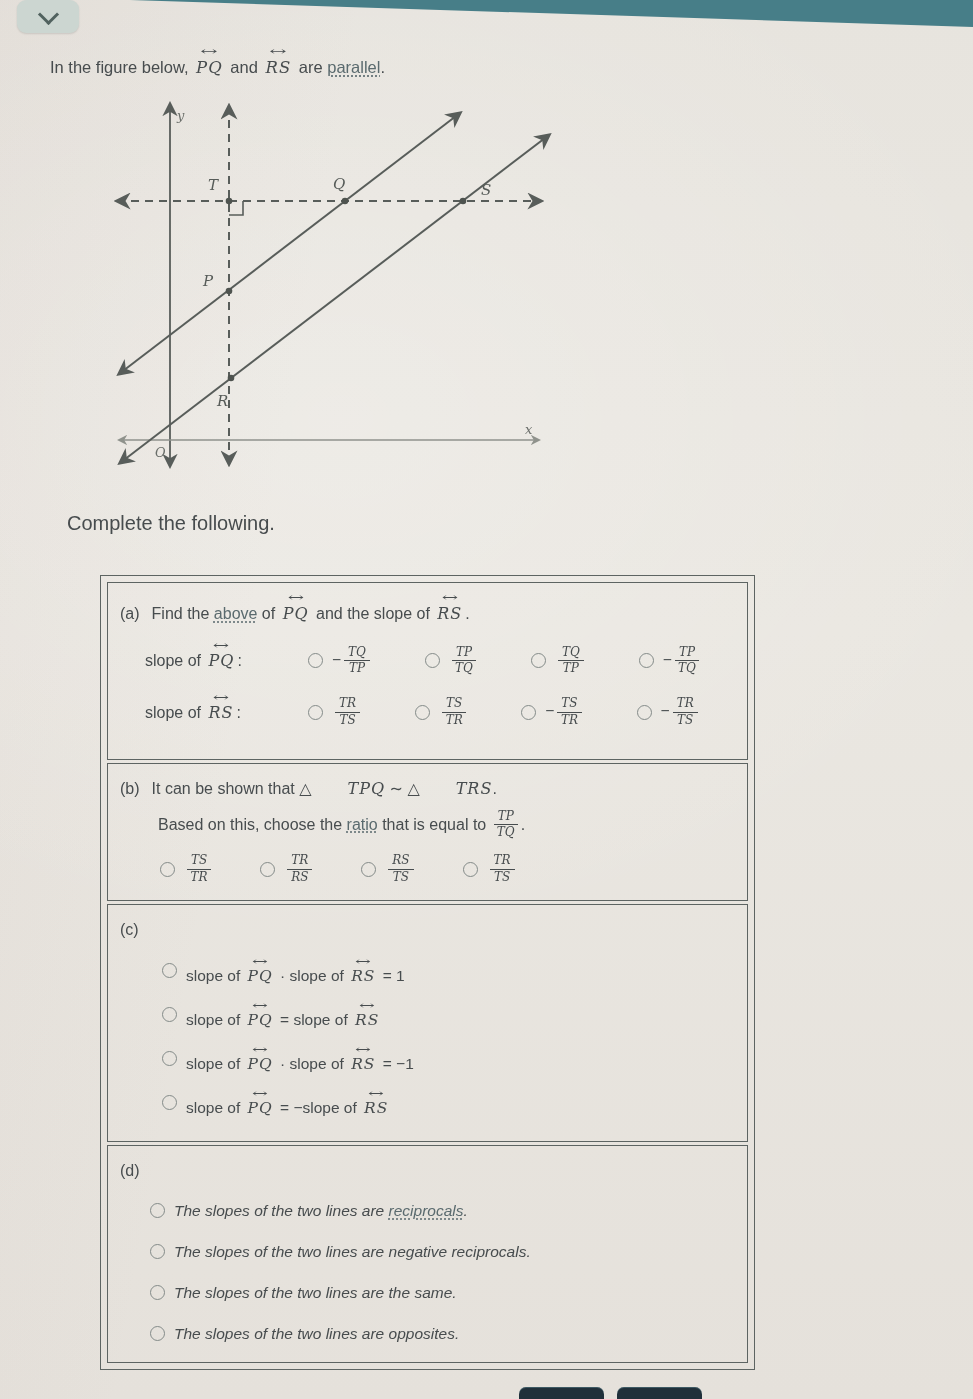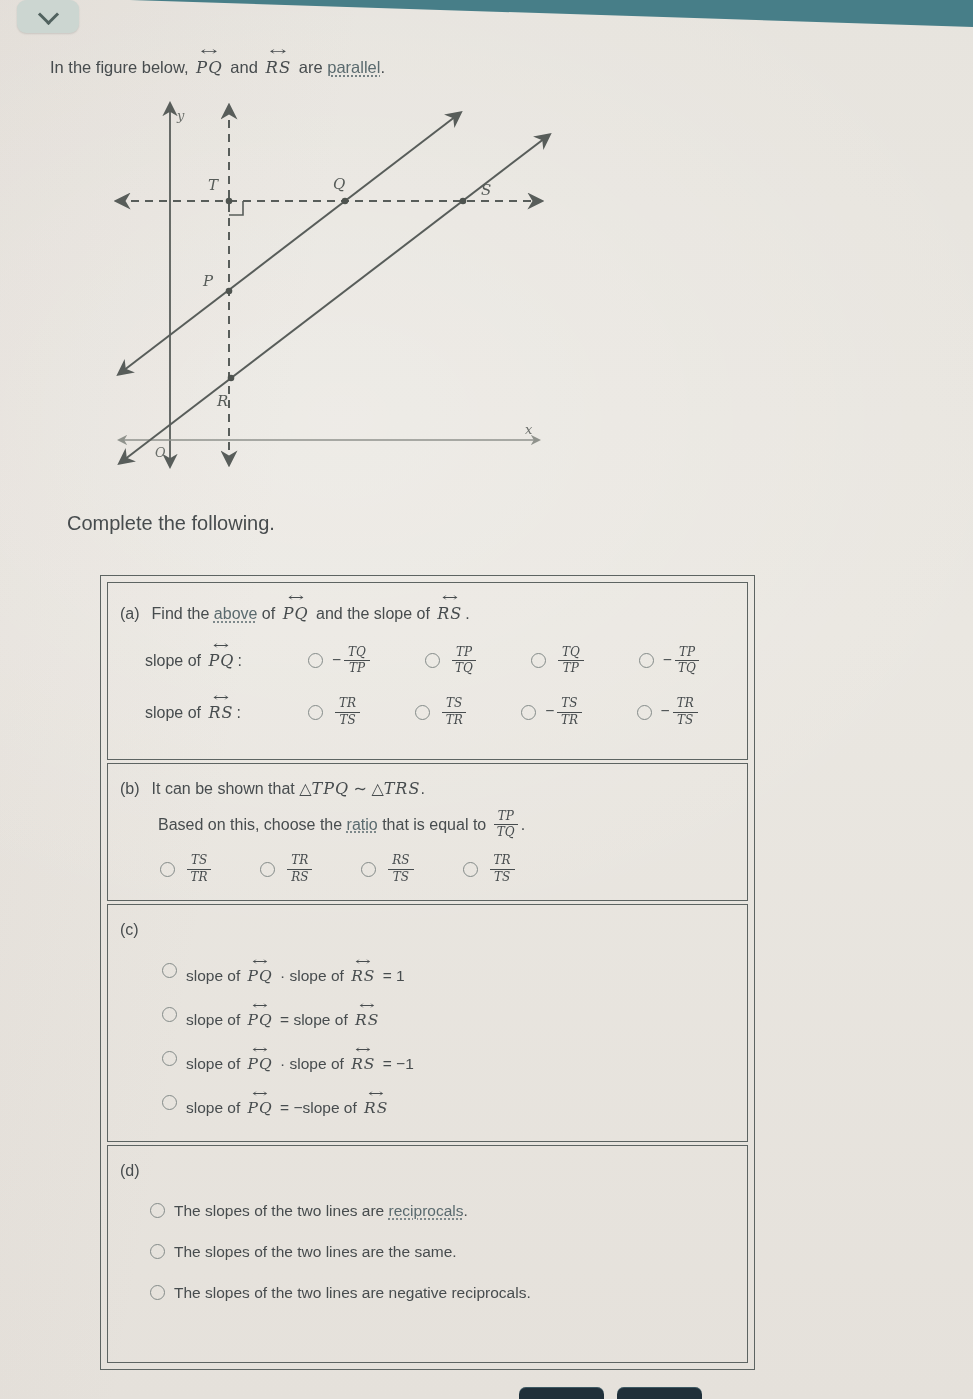--- a/index.html
+++ b/index.html
@@ -52,21 +52,21 @@
   }
   .part{border:1px solid var(--border);padding:10px 12px;box-sizing:border-box;}
   .part-head{display:flex;gap:12px;font-size:16px;padding-top:10px;line-height:1.35;}
   .part-label{flex:0 0 auto;}
 
   
   .olin{position:relative;display:inline-block;font-family:"DejaVu Serif",serif;
         font-style:italic;margin:0 3px;letter-spacing:1px;}
   .olin .olarrow{position:absolute;left:50%;top:-0.95em;transform:translateX(-50%) scaleX(1.7);
         font-style:normal;font-size:0.72em;letter-spacing:0;line-height:1;}
-  .mvar{font-family:"DejaVu Serif",serif;font-style:italic;letter-spacing:1px;}
+  .mvar{font-family:"DejaVu Serif",serif;font-style:italic;letter-spacing:1px;margin-left:36px;}
   .frac{display:inline-block;vertical-align:middle;text-align:center;
         font-family:"DejaVu Serif",serif;font-style:italic;
         font-size:12px;line-height:1.15;margin:0 3px;}
   .frac .num{display:block;padding:0 4px 1px;border-bottom:1.3px solid currentColor;}
   .frac .den{display:block;padding-top:1px;}
   .deflink{text-decoration:underline dotted;text-underline-offset:3px;color:var(--link);cursor:pointer;}
 
   .radio{flex:0 0 auto;width:13px;height:13px;border:1.6px solid #848b89;border-radius:50%;
          display:inline-block;background:transparent;}
   .opt{display:inline-flex;align-items:center;gap:9px;cursor:pointer;}
@@ -87,21 +87,21 @@
   .sec-c{min-height:238px;}
   .sec-c .part-head{padding-top:4px;}
   .optcol{display:flex;flex-direction:column;}
   .sec-c .optcol{gap:16px;margin:16px 0 6px 42px;}
   .sec-c .opt-label{padding-top:10px;}
   
   .sec-d{min-height:218px;}
   .sec-d .part-head{padding-top:4px;}
   .sec-d .part-prompt{max-width:575px;display:inline-block;}
   .sec-d .optcol{gap:23px;margin:20px 0 8px 30px;}
-  .sec-d .opt-label{font-size:15.5px;}
+  .sec-d .opt-label{font-size:15.5px;font-style:italic;}
 
   .bottom-buttons{position:absolute;left:519px;top:1387px;display:flex;gap:13px;}
   .bottom-buttons button{
     width:85px;height:14px;border:none;border-radius:7px 7px 0 0;
     background:var(--btn-dark);box-shadow:inset 0 1px 0 rgba(120,170,180,0.35);cursor:pointer;
   }
   .fig-text{font-family:"DejaVu Serif",serif;font-style:italic;fill:#565b58;font-size:15px;}
   .fig-text.small{font-size:13px;fill:#6a6e6a;}
 </style>
 </head>
@@ -266,25 +266,29 @@
       <div class="part-head">
         <span class="part-label">(d)</span>
       </div>
       <div class="optcol">
           <label class="opt">
             <span class="radio"></span>
             <span class="opt-label">The slopes of the two lines are <span class="deflink">reciprocals</span>.</span>
           </label>
           <label class="opt">
             <span class="radio"></span>
+            <span class="opt-label">The slopes of the two lines are negative reciprocals.</span>
+          </label>
+          <label class="opt">
+            <span class="radio"></span>
             <span class="opt-label">The slopes of the two lines are the same.</span>
           </label>
           <label class="opt">
             <span class="radio"></span>
-            <span class="opt-label">The slopes of the two lines are negative reciprocals.</span>
+            <span class="opt-label">The slopes of the two lines are opposites.</span>
           </label>
         </div>
     </section>
 
   </div>
 
   <div class="bottom-buttons">
     <button></button>
     <button></button>
   </div>

